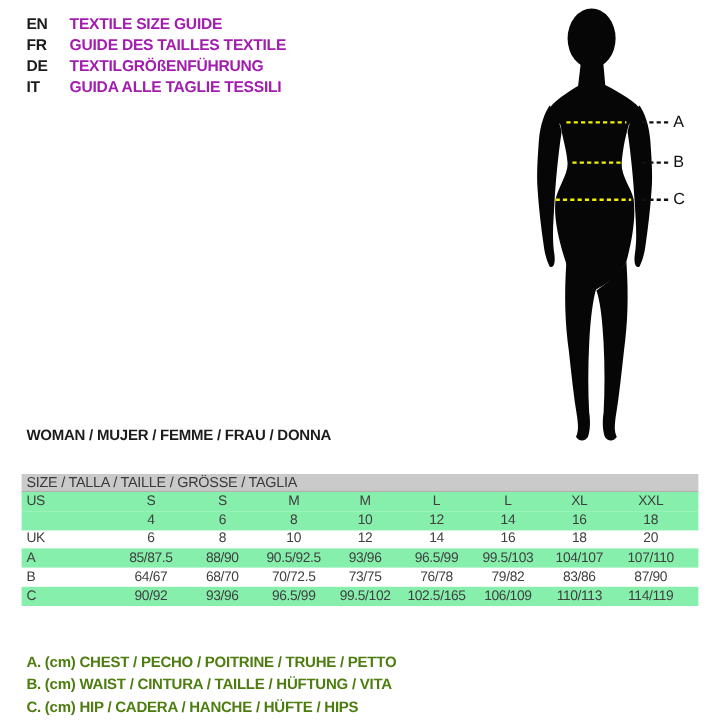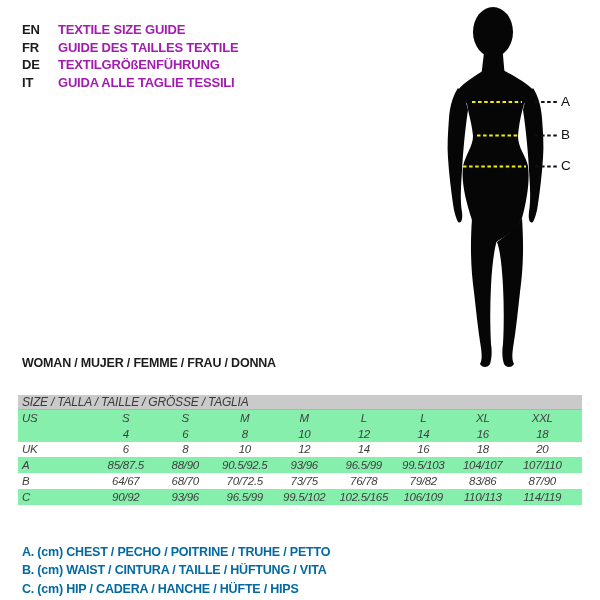--- a/index.html
+++ b/index.html
@@ -1,50 +1,50 @@
 <!DOCTYPE html>
 <html><head>
 <meta charset="utf-8">
 <style>
   html,body{margin:0;padding:0;background:#fff;}
   .canvas{
     position:relative;width:600px;height:600px;background:#ffffff;overflow:hidden;
     font-family:"Liberation Sans",sans-serif;color:#222;
   }
   
-  .lang-list{position:absolute;left:22px;top:21px;}
+  .lang-list{position:absolute;left:22px;top:11px;}
   .lang-row{display:flex;height:17.5px;align-items:center;}
   .lang-code{width:36px;font-size:13px;font-weight:bold;color:#1c1c1c;letter-spacing:-0.2px;}
   .lang-label{font-size:13px;font-weight:bold;color:#a21caf;letter-spacing:-0.2px;white-space:nowrap;}
   
   .figure-wrap{position:absolute;left:430px;top:0;width:170px;height:380px;}
   .measure-letter{position:absolute;width:18px;height:16px;font-size:13.5px;color:#111;}
   .ml-a{left:561px;top:94px;}
   .ml-b{left:561px;top:127px;}
   .ml-c{left:561px;top:158px;}
   
   .woman-label{position:absolute;left:22px;top:356px;font-size:12.5px;font-weight:bold;color:#1c1c1c;letter-spacing:-0.2px;}
   
-  .size-table{position:absolute;left:18px;top:395px;width:564px;box-sizing:border-box;font-style:italic;}
+  .size-table{position:absolute;left:18px;top:395px;width:564px;box-sizing:border-box;}
   .st-header{
     height:15px;background:#cacaca;border-bottom:1px solid #b2b2b2;box-sizing:border-box;
     display:flex;align-items:center;padding-left:4px;
     font-size:12px;color:#3a3a3a;letter-spacing:-0.2px;
   }
   .st-row{
     display:grid;grid-template-columns:78px repeat(8,59.5fr);
     height:15.8px;align-items:center;padding-right:10px;box-sizing:border-box;
     font-size:11.5px;color:#3f3f3f;letter-spacing:-0.3px;
   }
   .st-row.shaded{background:#86efac;}
   .st-label{padding-left:4px;text-align:left;}
   .st-cell{text-align:center;white-space:nowrap;}
   
   .legend{position:absolute;left:22px;top:543px;}
-  .legend-row{height:18.3px;display:flex;align-items:center;font-size:12.5px;font-weight:bold;color:#0369a1;letter-spacing:-0.2px;white-space:nowrap;}
+  .legend-row{height:18.3px;display:flex;align-items:center;font-size:12.5px;font-weight:bold;color:#4d7c0f;letter-spacing:-0.2px;white-space:nowrap;}
 </style>
 </head>
 <body>
 
 <div class="canvas">
 
   <div class="lang-list">
     <div class="lang-row">
       <span class="lang-code">EN</span>
       <span class="lang-label">TEXTILE SIZE GUIDE</span>

